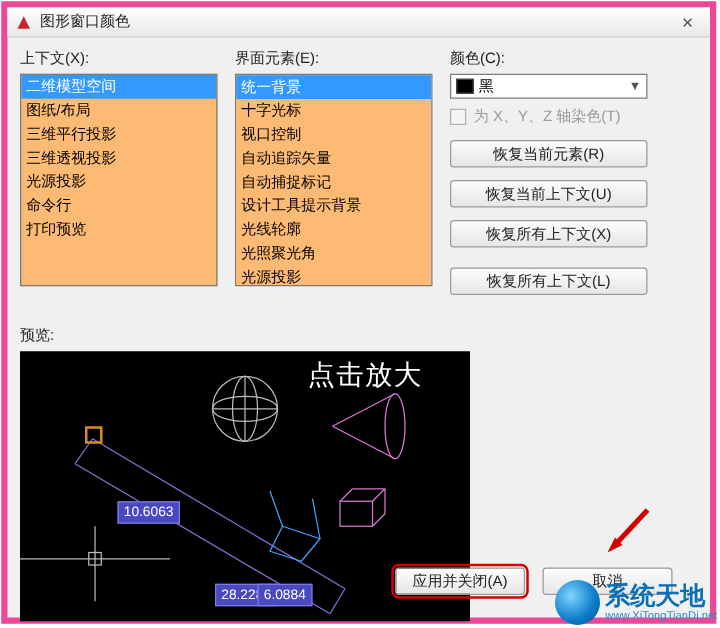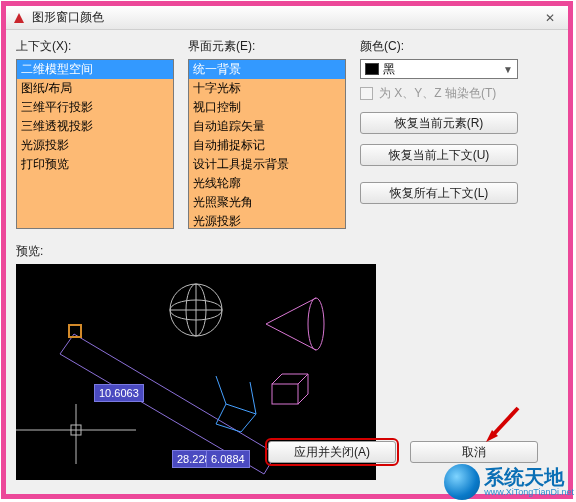--- a/index.html
+++ b/index.html
@@ -125,21 +125,21 @@
     left: 52px; top: 60px;
   }
 
   .buttons-bottom {
     position: absolute;
     right: 30px;
     bottom: 18px;
     display: flex;
     gap: 14px;
   }
-  .buttons-bottom .btn { width: 128px; margin-bottom: 13px; }
+  .buttons-bottom .btn { width: 104px; margin-bottom: 0; }
   .btn.highlight { outline: 2px solid #d40000; outline-offset: 1px; }
 
   .red-arrow {
     position: absolute;
     right: 46px;
     bottom: 48px;
     width: 40px; height: 40px;
     pointer-events: none;
   }
 
@@ -186,20 +186,21 @@
     <div class="row1">
 
       <div class="col">
         <div class="lbl">上下文(X):</div>
         <div class="listbox" id="context-list">
             <div class="item sel">二维模型空间</div>
             <div class="item">图纸/布局</div>
             <div class="item">三维平行投影</div>
             <div class="item">三维透视投影</div>
             <div class="item">光源投影</div>
+            <div class="item">命令行</div>
             <div class="item">打印预览</div>
           </div>
       </div>
 
       <div class="col">
         <div class="lbl">界面元素(E):</div>
         <div class="listbox" id="elements-list">
             <div class="item sel">统一背景</div>
             <div class="item">十字光标</div>
             <div class="item">视口控制</div>
@@ -222,20 +223,23 @@
         <div class="checkbox-row">
           <span class="cb"></span>
           <span>为 X、Y、Z 轴染色(T)</span>
         </div>
         <div class="btn">
             <span>恢复当前元素(R)</span>
           </div>
         <div class="btn">
             <span>恢复当前上下文(U)</span>
           </div>
+        <div class="btn">
+            <span>恢复所有上下文(X)</span>
+          </div>
         <div style="height:6px"></div>
         <div class="btn">
             <span>恢复所有上下文(L)</span>
           </div>
       </div>
     </div>
 
     <div class="lbl preview-lbl">预览:</div>
     <div class="preview">
       
@@ -269,20 +273,21 @@
         <g stroke="#d977d3" fill="none">
           <rect x="256" y="120" width="26" height="20"></rect>
           <line x1="256" y1="120" x2="266" y2="110"></line>
           <line x1="282" y1="120" x2="292" y2="110"></line>
           <line x1="282" y1="140" x2="292" y2="130"></line>
           <line x1="266" y1="110" x2="292" y2="110"></line>
           <line x1="292" y1="110" x2="292" y2="130"></line>
         </g>
       </svg>
       <div class="orange-box"></div>
+      <div class="overlay-text">点击放大</div>
       <div class="dim-box" style="left:78px; top:120px;">10.6063</div>
       <div class="dim-box" style="left:144px; top:186px;margin-left:12px;">28.2280</div>
       <div class="dim-box" style="left:190px; top:186px;">6.0884</div>
     </div>
 
     <div class="buttons-bottom">
       <div class="btn highlight">
           <span>应用并关闭(A)</span>
         </div>
       <div class="btn">

